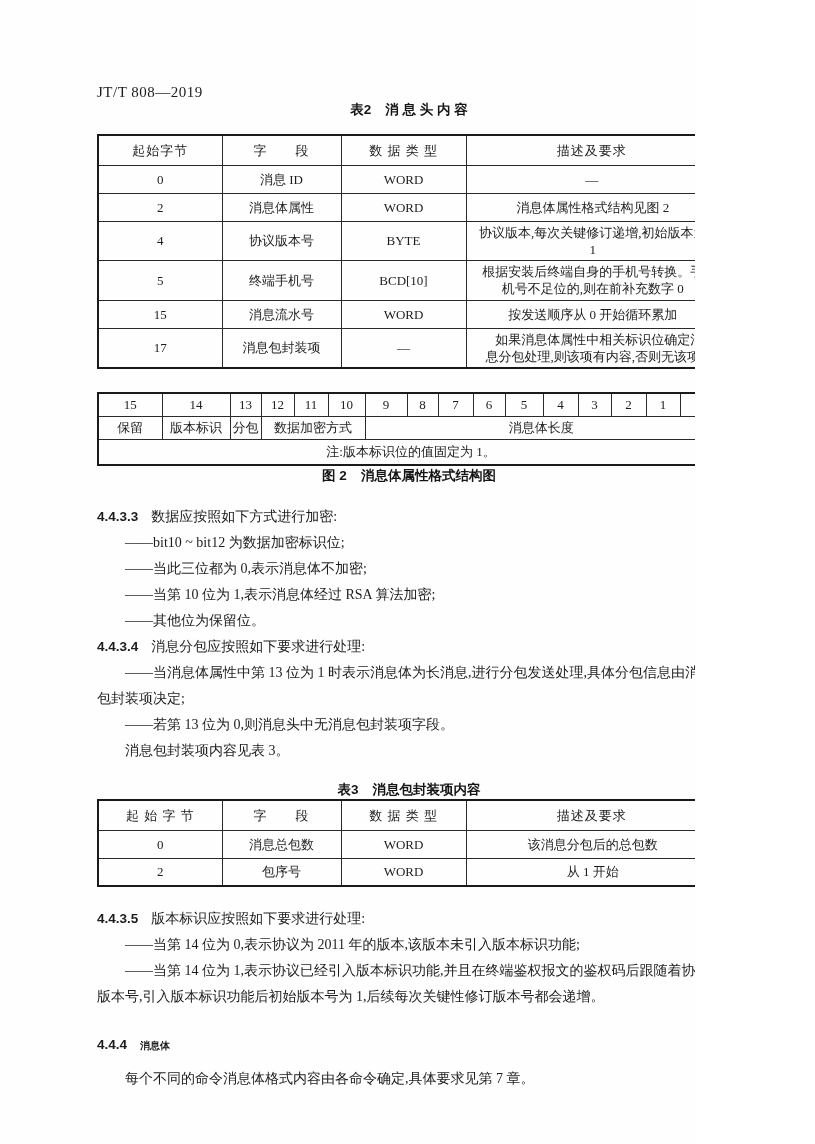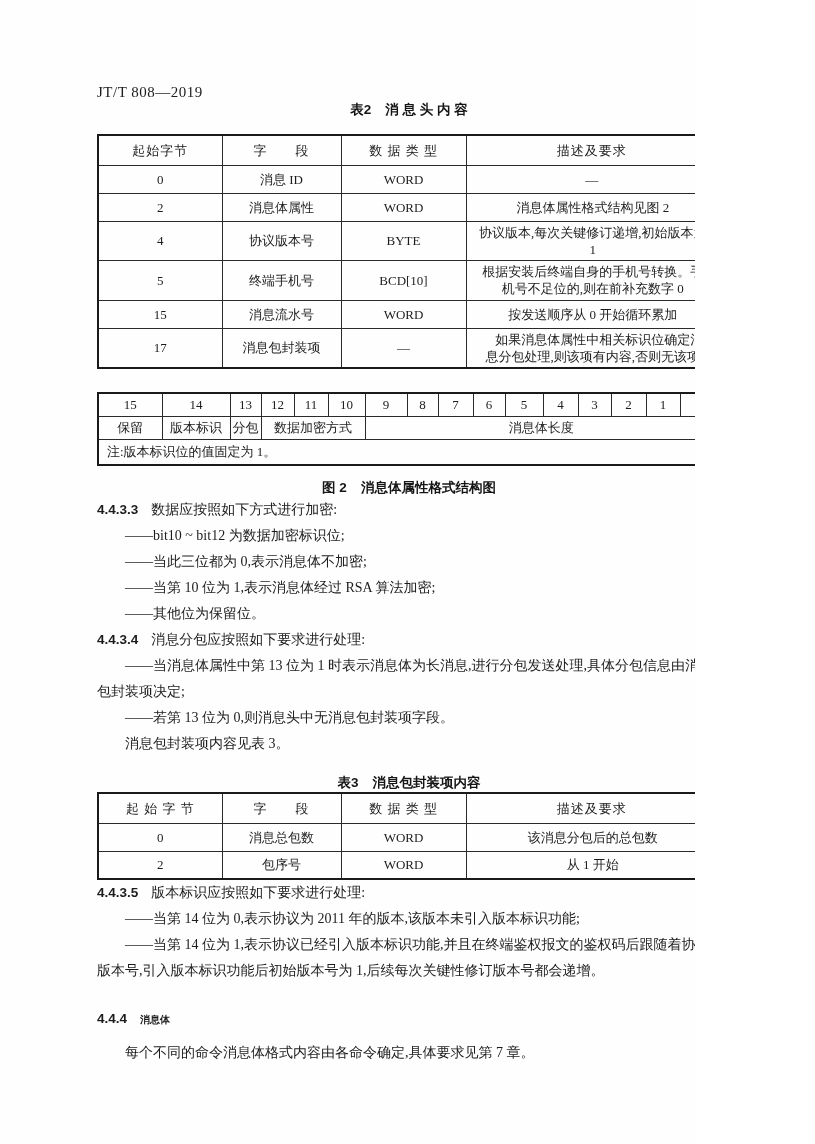--- a/index.html
+++ b/index.html
@@ -13,38 +13,38 @@
   .doc-number {
     margin-top:84px; font-size:15px; letter-spacing:0.5px;
     font-family:"Liberation Serif","DejaVu Serif",serif;
   }
   .caption {
     text-align:center; font-family:"Liberation Sans","DejaVu Sans",sans-serif;
     font-weight:bold; font-size:13.5px; color:#151515;
   }
   .caption .cap-label { margin-right:14px; }
   .cap-t2 { margin-bottom:15px; }
-  .cap-fig { margin-top:13px; }
+  .cap-fig { margin-top:1px; }
   .cap-t3 { margin-top:17px; }
 
   table { border-collapse:collapse; width:622px; table-layout:fixed;
           border:2px solid #1a1a1a;padding-left:32px; }
   td { border:1px solid #2a2a2a; font-size:13px; text-align:center;
        vertical-align:middle; padding:2px 6px; line-height:17px; color:#1c1c1c; }
   .hrow td { height:30px; letter-spacing:1px; }
   .r1 td { height:28px; }
   .r2 td { height:40px; }
   td.desc { text-align:center; padding-left:10px; padding-right:8px; }
   td.ind { text-indent:1em; }
   .bit-table { margin-top:23px; }
   .bit-table td { height:23px; padding:1px 2px; }
-  .bit-table td.note { text-align:left; padding-left:8px; height:26px; }
+  .bit-table td.note { text-align:center; padding-left:8px; height:26px; }
 
   .bodytext { font-size:14px; line-height:26px; }
-  .c-first { }
+  .c-first { margin-top:19px; }
   .clause-num {
     font-family:"Liberation Sans","DejaVu Sans",sans-serif; font-weight:bold;
     font-size:13.5px; margin-right:13px;
   }
   p.indent { text-indent:2em; }
   .sec-title {
     font-family:"Liberation Sans","DejaVu Sans",sans-serif; font-weight:bold;
     font-size:10px;
   }
   .sec-head { margin-top:22px; }

